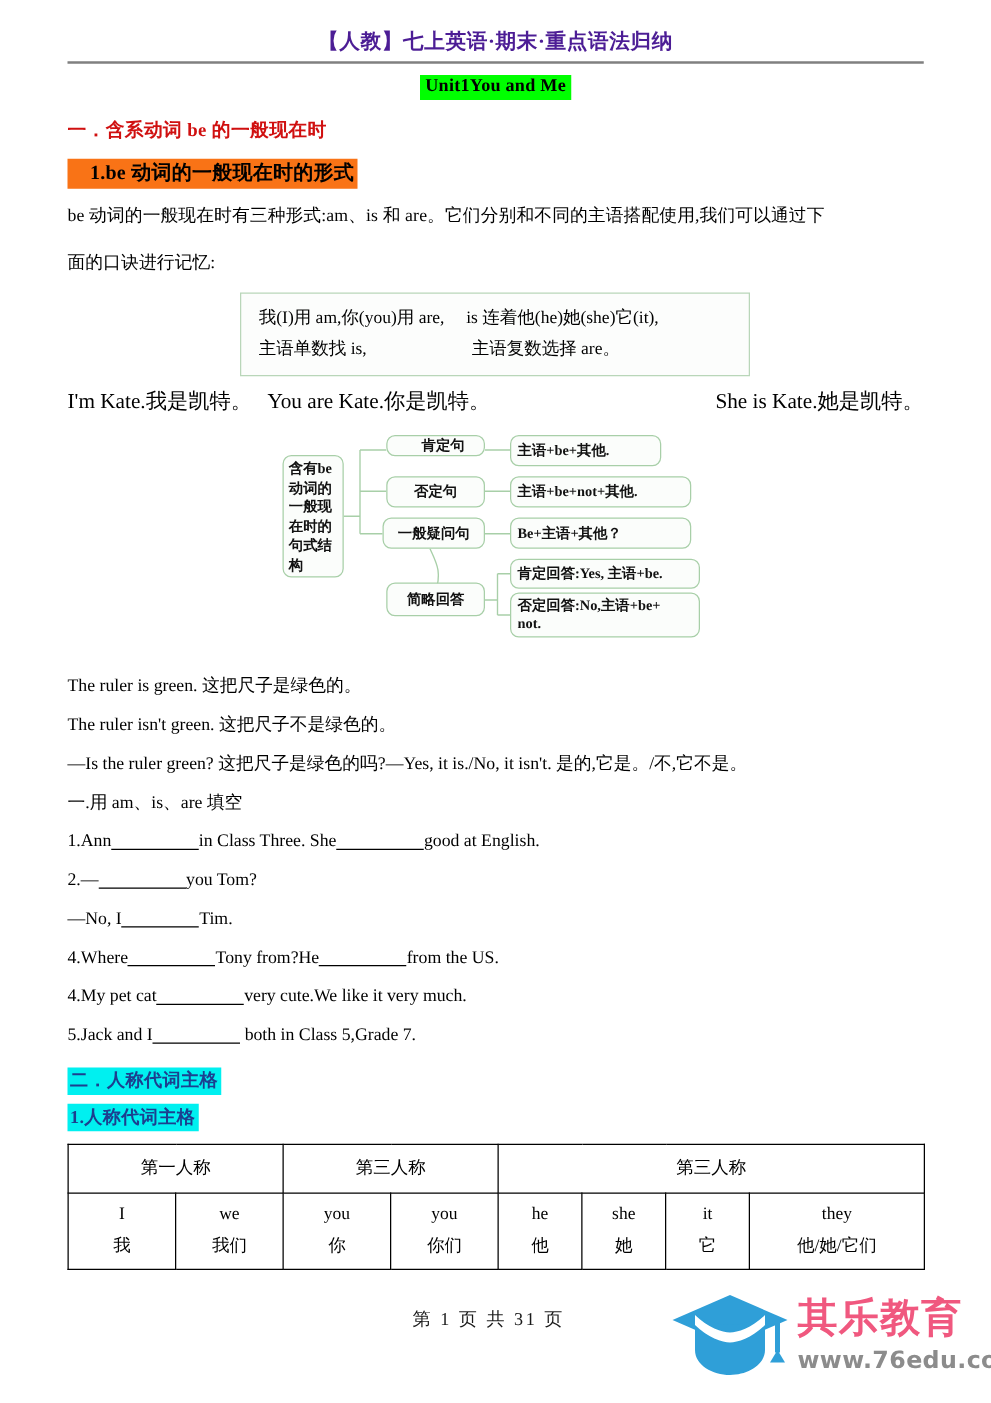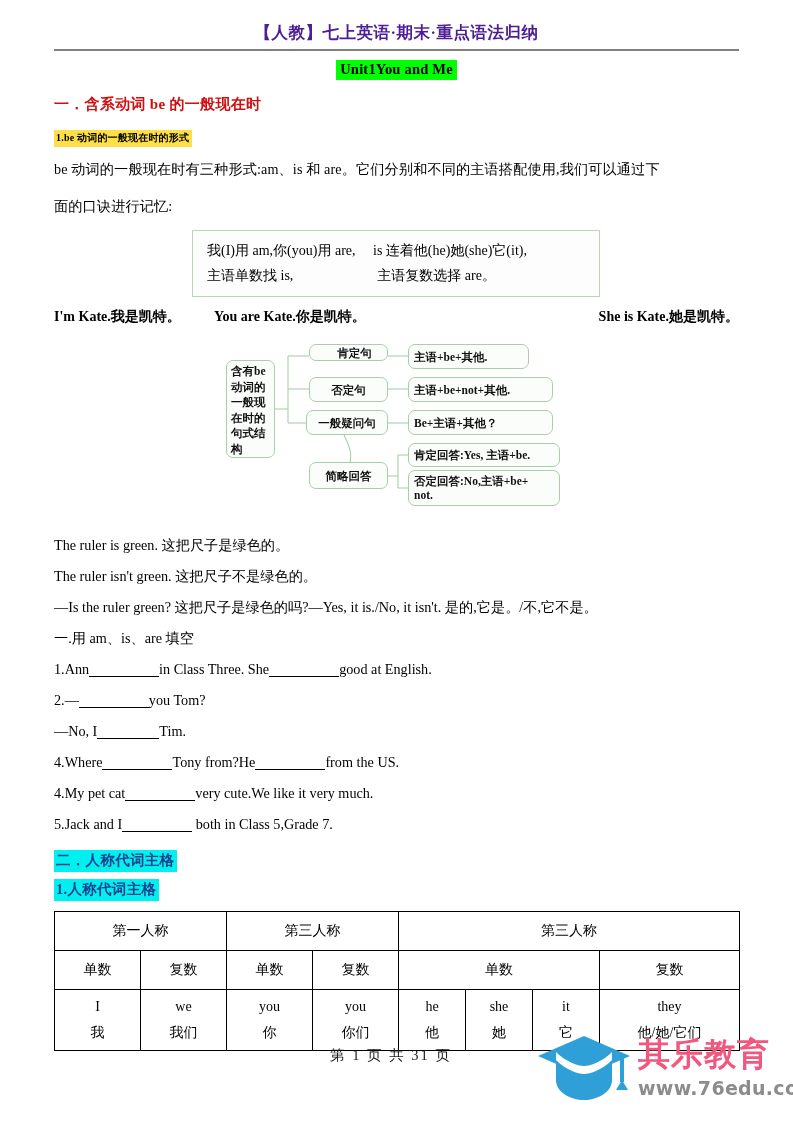--- a/index.html
+++ b/index.html
@@ -61,25 +61,25 @@
   
   .h-red {
     color: #d01010;
     font-weight: bold;
     font-size: 15px;
     margin-top: 15px;
     letter-spacing: .3px;
   }
   .h-cyan {
     display: inline-block;
-    background: #fde047;
+    background: #f97316;
     color: #000000;
     font-weight: bold;
-    font-size: 10px;
-    padding: 1px 3px 2px 2px;
+    font-size: 16px;
+    padding: 1px 3px 2px 18px;
     letter-spacing: .2px;
   }
   .h-cyan-blue {
     display: inline-block;
     background: #00f0f0;
     color: #1c3f8f;
     font-weight: bold;
     font-size: 14.5px;
     padding: 1px 3px 2px 2px;
     letter-spacing: .3px;
@@ -106,24 +106,23 @@
   }
   .rhyme-line {
     font-size: 14px;
     line-height: 25px;
     white-space: pre;
   }
 
   
   .triple {
     display: flex;
-    font-size: 14px;
+    font-size: 17px;
     margin-top: 9px;
     line-height: 22px;
-    font-weight: bold;
   }
   .triple .c1 { width: 160px; }
   .triple .c2 { flex: 1; }
   .triple .c3 { text-align: left; }
 
   
   .diagram {
     position: relative;
     margin: 14px 0 0 172px;
     width: 340px;
@@ -366,28 +365,20 @@
           <col style="width:67px">
         <col style="width:140px">
       </colgroup>
       <tbody>
         <tr>
           <td colspan="2">第一人称</td>
           <td colspan="2">第三人称</td>
           <td colspan="4">第三人称</td>
         </tr>
         <tr>
-          <td>单数</td>
-          <td>复数</td>
-          <td>单数</td>
-          <td>复数</td>
-          <td colspan="3">单数</td>
-          <td>复数</td>
-        </tr>
-        <tr>
           <td class="two-line">
             <span class="cell-en">I</span>
             <span class="cell-cn">我</span>
           </td>
           <td class="two-line">
             <span class="cell-en">we</span>
             <span class="cell-cn">我们</span>
           </td>
           <td class="two-line">
             <span class="cell-en">you</span>

